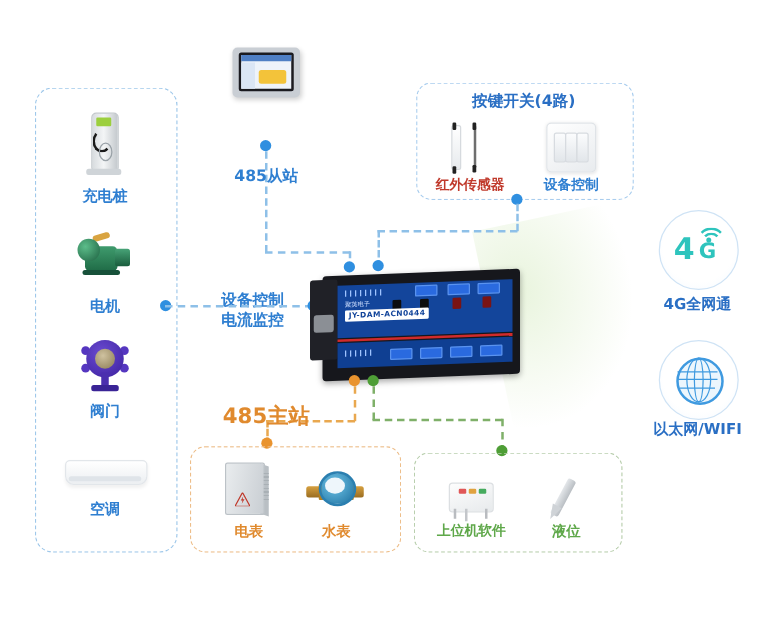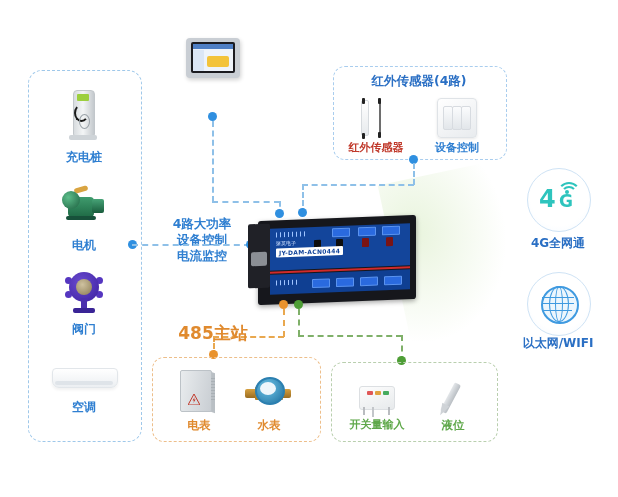--- a/index.html
+++ b/index.html
@@ -188,23 +188,24 @@
           <div class="hmi-chip"></div>
       </div>
     </div>
   </div>
 
   <div class="dot" style="left:208px;top:112px;"></div>
   <div class="vline" style="left:212px;top:121px;height:81px;"></div>
   <div class="hline" style="left:212px;top:201px;width:68px;"></div>
   <div class="vline" style="left:279px;top:201px;height:15px;"></div>
   <div class="dot" style="left:275px;top:209px;"></div>
+  <div class="lbl blue" style="left:157px;top:133px;width:112px;font-size:12.5px;">485从站</div>
 
   <div class="panel bluep" style="left:333px;top:66px;width:172px;height:92px;"></div>
-  <div class="lbl blue2" style="left:333px;top:73px;width:172px;font-size:12.5px;">红外传感器(4路)</div>
+  <div class="lbl blue2" style="left:333px;top:73px;width:172px;font-size:12.5px;">按键开关(4路)</div>
 
   <div class="ic" style="left:358px;top:98px;width:32px;height:38px;">
     <div class="ir-bar" style="left:3px;top:2px;"></div>
     <div class="ir-tip" style="left:4px;top:0px;"></div>
     <div class="ir-tip" style="left:4px;top:35px;"></div>
     <div class="ir-thin" style="left:21px;top:3px;height:33px;"></div>
     <div class="ir-tip" style="left:20px;top:0px;"></div>
     <div class="ir-tip" style="left:20px;top:34px;"></div>
   </div>
   <div class="lbl red" style="left:336px;top:141px;width:80px;font-size:11px;">红外传感器</div>
@@ -216,21 +217,20 @@
     <div class="sw-key" style="left:24px;"></div>
   </div>
   <div class="lbl blue" style="left:417px;top:141px;width:80px;font-size:11px;">设备控制</div>
 
   <div class="dot" style="left:409px;top:155px;"></div>
   <div class="vline" style="left:413px;top:163px;height:22px;"></div>
   <div class="hline" style="left:302px;top:184px;width:112px;"></div>
   <div class="vline" style="left:302px;top:184px;height:30px;"></div>
   <div class="dot" style="left:298px;top:208px;"></div>
 
-  <div class="lbl blue" style="left:150px;top:216px;width:104px;font-size:12.5px;">4路大功率</div>
   <div class="lbl blue" style="left:150px;top:232px;width:104px;font-size:12.5px;">设备控制</div>
   <div class="lbl blue" style="left:150px;top:248px;width:104px;font-size:12.5px;">电流监控</div>
   <div class="dot" style="left:128px;top:240px;"></div>
   <div class="hline" style="left:132px;top:244px;width:118px;"></div>
   <div class="dot" style="left:246px;top:240px;"></div>
 
   <div class="device">
     <div class="dev-body"></div>
     <div class="dev-left">
       <div style="position:absolute;left:3px;top:28px;width:16px;height:14px;background:#8b8f95;border-radius:2px;"></div>
@@ -311,21 +311,21 @@
 
   <div class="ic" style="left:359px;top:386px;width:36px;height:32px;">
     <div class="th-box"></div>
     <div class="th-led" style="left:8px;background:#e05757;"></div>
     <div class="th-led" style="left:16px;background:#e0a23f;"></div>
     <div class="th-led" style="left:24px;background:#46ab5e;"></div>
     <div class="th-leg" style="left:4px;top:21px;"></div>
     <div class="th-leg" style="left:29px;top:21px;"></div>
     <div class="th-probe"></div>
   </div>
-  <div class="lbl green" style="left:334px;top:418px;width:86px;font-size:11px;">开关量输入</div>
+  <div class="lbl green" style="left:334px;top:418px;width:86px;font-size:11px;">上位机软件</div>
 
   <div class="ic" style="left:435px;top:382px;width:34px;height:36px;">
     <div class="ll-rod" style="left:12px;top:0px;"></div>
     <div class="ll-tip" style="left:4px;top:22px;"></div>
   </div>
   <div class="lbl green" style="left:422px;top:418px;width:62px;font-size:11.5px;">液位</div>
 
 
   <div class="circ" style="left:527px;top:168px;">
     <div class="fourg" style="left:11px;top:18px;">4</div>

